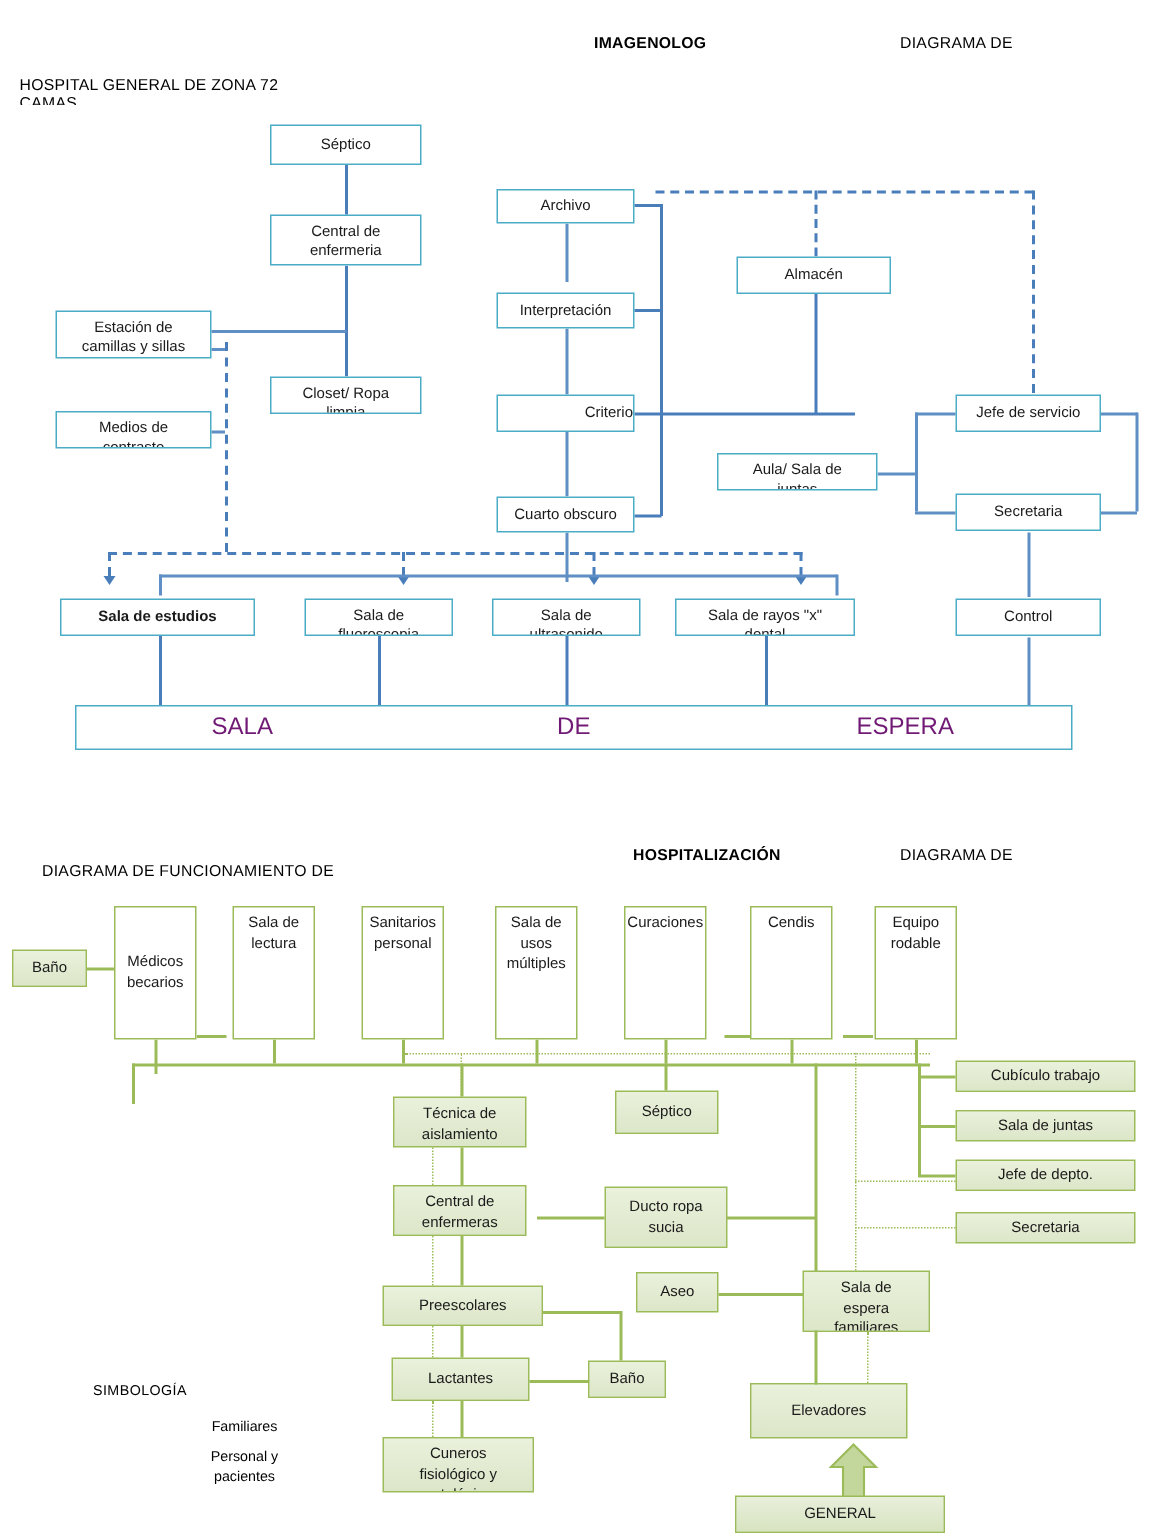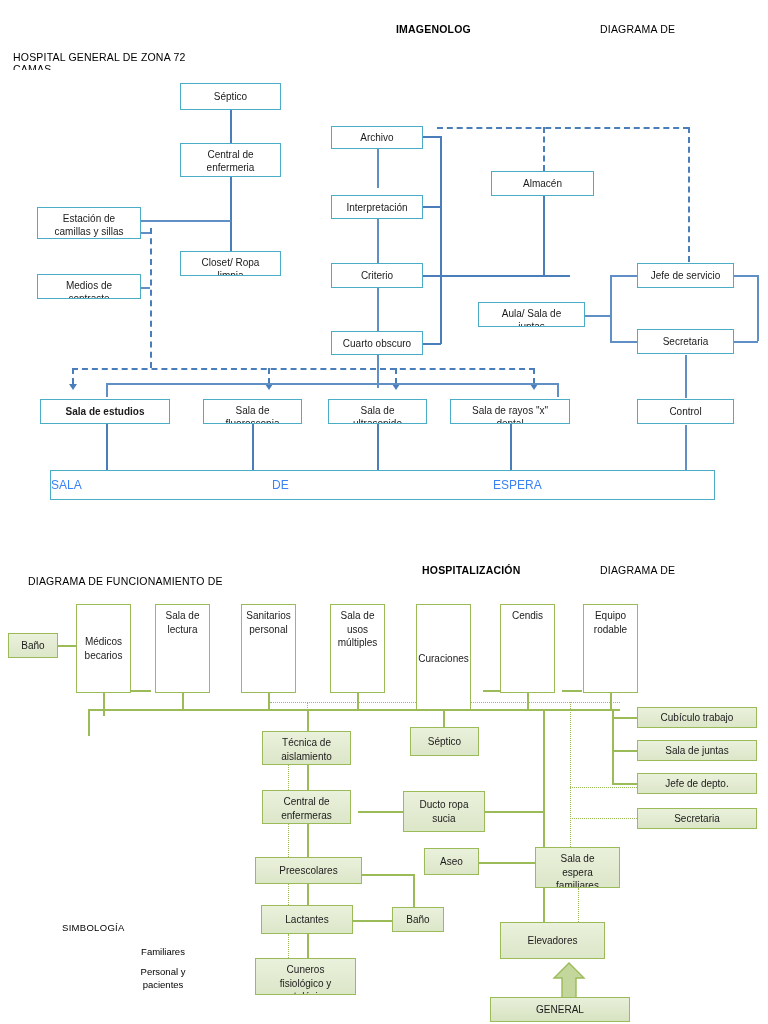--- a/index.html
+++ b/index.html
@@ -27,21 +27,21 @@
     padding-top:4px;
   }
   .bbox.mid{align-items:center;padding-top:0;}
   .bbox span{display:block;width:100%;}
 
   .wide-bar{
     position:absolute;box-sizing:border-box;
     border:1.4px solid #4aacc5;background:#ffffff;
     display:flex;align-items:center;overflow:hidden;
   }
-  .wide-bar .seg{flex:1;text-align:left;font-size:12px;color:#3b82f6;}
+  .wide-bar .seg{flex:1;text-align:center;font-size:16px;color:#701a75;}
 
   
   .gbox{
     position:absolute;box-sizing:border-box;
     border:1.3px solid #9bbb59;background:#ffffff;
     display:flex;align-items:flex-start;justify-content:center;
     overflow:hidden;
     font-size:10px;line-height:13.5px;text-align:center;color:#1a1a1a;
     padding-top:4px;
   }
@@ -186,21 +186,21 @@
   </div>
 
   <div class="bbox mid" style="left:331px;top:126px;width:92px;height:23px;">
     <span>Archivo</span>
   </div>
 
   <div class="bbox mid" style="left:331px;top:195px;width:92px;height:24px;">
     <span>Interpretación</span>
   </div>
 
-  <div class="bbox mid" style="left:331px;top:263px;width:92px;height:25px;">
+  <div class="bbox mid" style="left:331px;top:263px;width:92px;height:25px;text-align:right;">
     <span>Criterio</span>
   </div>
 
   <div class="bbox mid" style="left:331px;top:331px;width:92px;height:24px;">
     <span>Cuarto obscuro</span>
   </div>
 
   <div class="bbox mid" style="left:491px;top:171px;width:103px;height:25px;">
     <span>Almacén</span>
   </div>
@@ -339,21 +339,21 @@
   </div>
 
   <div class="gbox" style="left:330px;top:604px;width:55px;height:89px;">
     <div style="width:100%;">
       <span>Sala de</span>
       <span>usos</span>
       <span>múltiples</span>
     </div>
   </div>
 
-  <div class="gbox" style="left:416px;top:604px;width:55px;height:106px;align-items:center;">
+  <div class="gbox" style="left:416px;top:604px;width:55px;height:89px;">
     <span>Curaciones</span>
   </div>
 
   <div class="gbox" style="left:500px;top:604px;width:55px;height:89px;">
     <span>Cendis</span>
   </div>
 
   <div class="gbox" style="left:583px;top:604px;width:55px;height:89px;text-align:center;">
     <div style="width:100%;">
       <span>Equipo</span>

